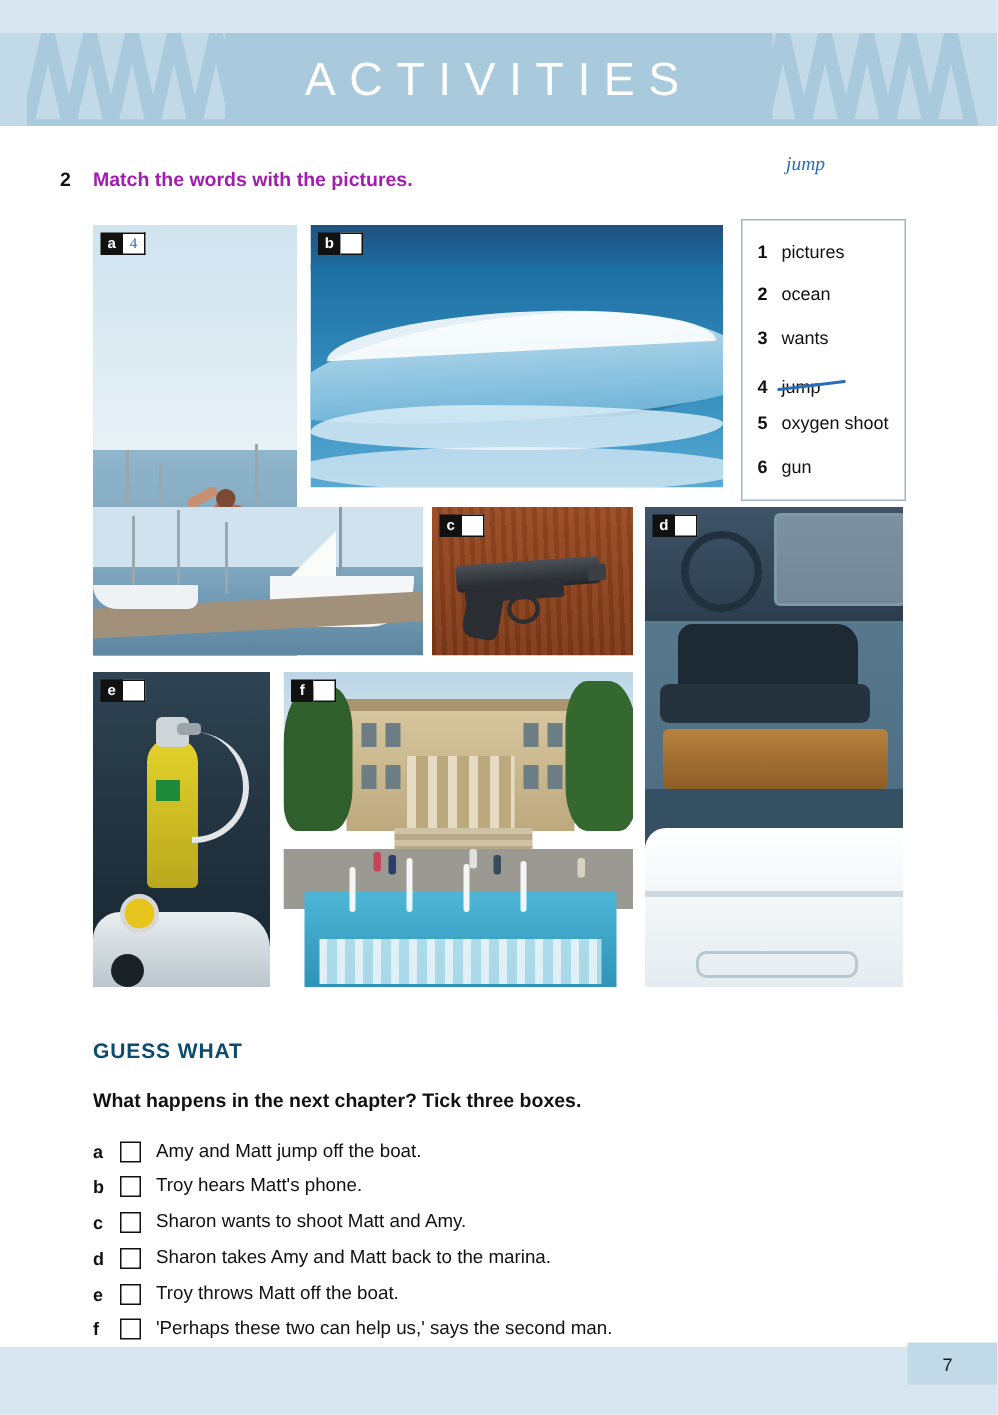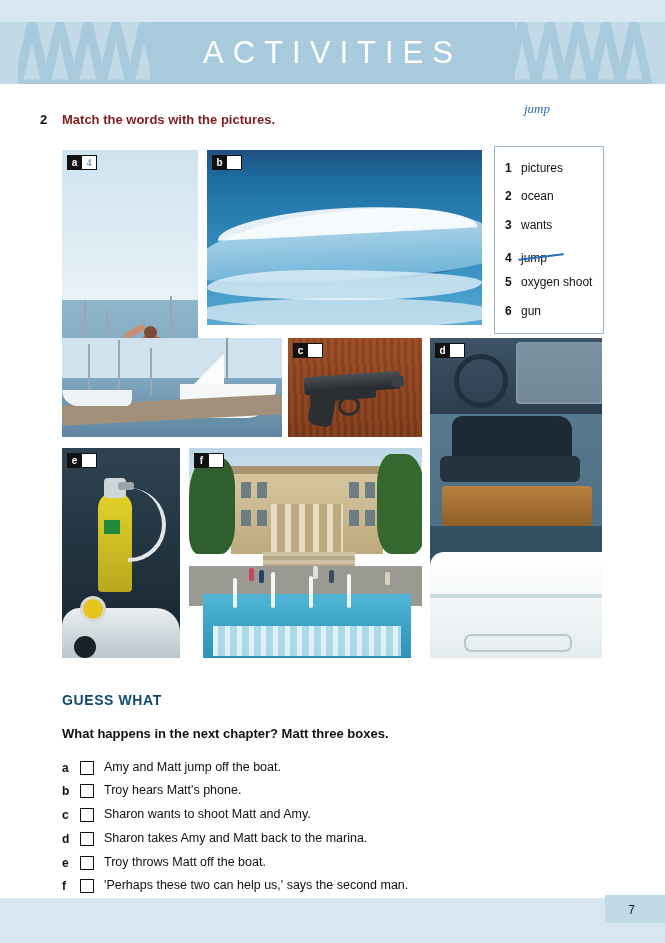--- a/index.html
+++ b/index.html
@@ -79,21 +79,21 @@
     left: 40px; top: 112px;
     font-size: 13px;
     font-weight: bold;
     color: #111;
   }
   .ex-title {
     position: absolute;
     left: 62px; top: 112px;
     font-size: 13px;
     font-weight: bold;
-    color: #7f1d1d;
+    color: #a21caf;
   }
 
   
   .pic {
     position: absolute;
     overflow: hidden;
   }
   .pic .label {
     position: absolute;
     left: 5px; top: 5px;
@@ -524,21 +524,21 @@
     <span class="num">5</span><span>oxygen shoot</span>
   </div>
   <div class="wordrow" style="top:157px;">
     <span class="num">6</span><span>gun</span>
   </div>
 </div>
 <div class="hand-word" style="top:101px; left:524px;">jump</div>
 <div class="hand-strike" style="top:256px; left:518px;"></div>
 
 <div class="guess-title">GUESS WHAT</div>
-<div class="guess-sub">What happens in the next chapter? Matt three boxes.</div>
+<div class="guess-sub">What happens in the next chapter? Tick three boxes.</div>
 
 <div class="opt-row" style="top:760px;">
   <span class="opt-ltr">a</span>
   <span class="opt-box"></span>
   <span class="opt-text">Amy and Matt jump off the boat.</span>
 </div>
 <div class="opt-row" style="top:783px;">
   <span class="opt-ltr">b</span>
   <span class="opt-box"></span>
   <span class="opt-text">Troy hears Matt's phone.</span>

